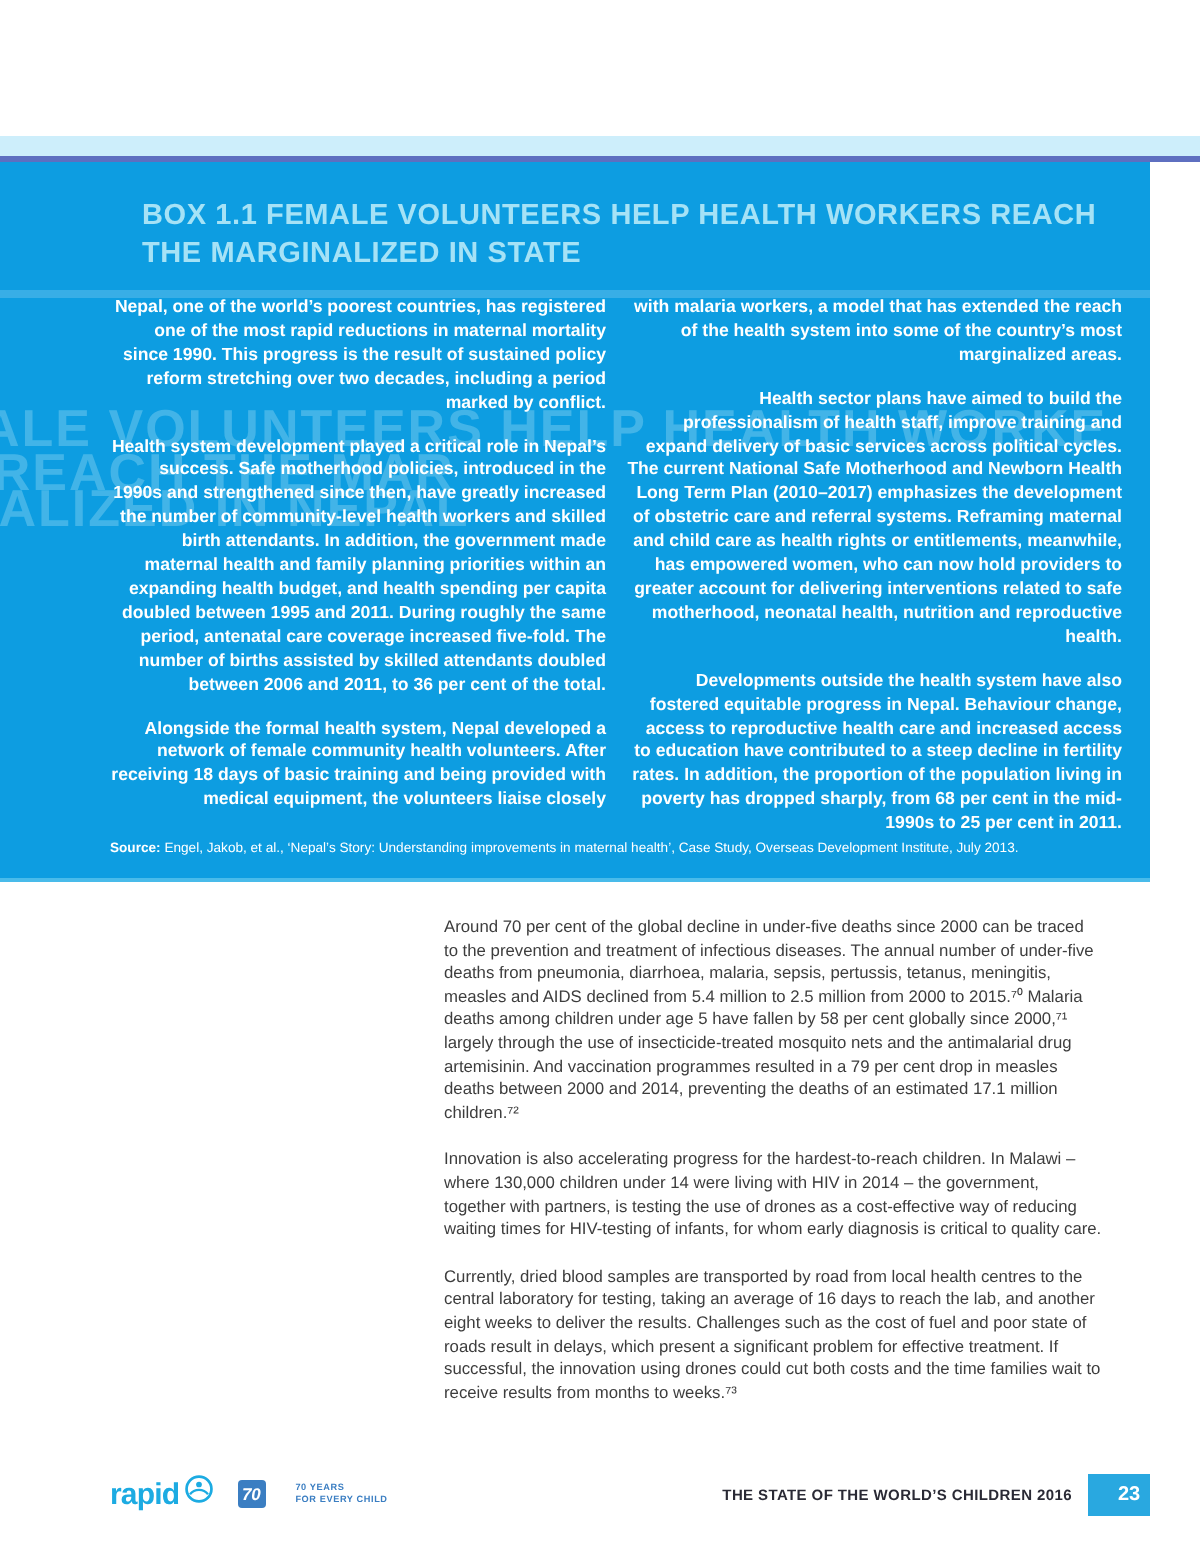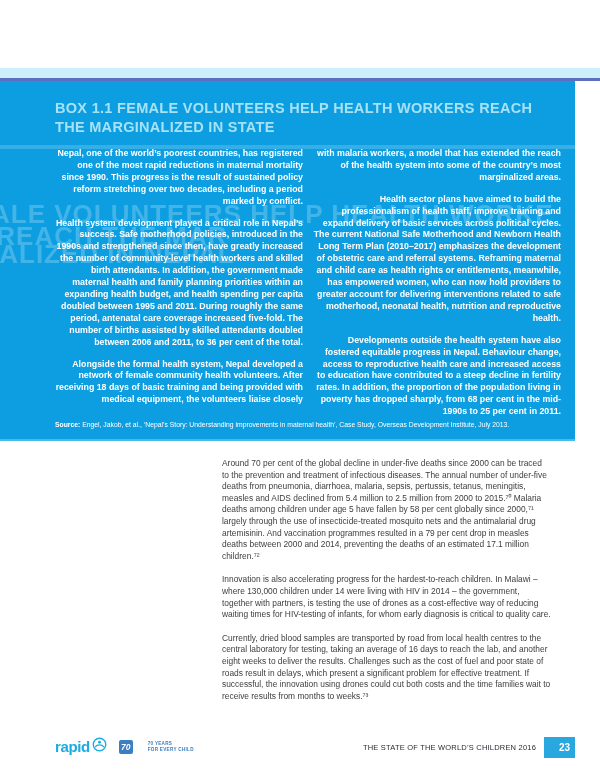--- a/index.html
+++ b/index.html
@@ -24,21 +24,21 @@
     color:rgba(190,235,250,0.30);
   }
   .ghost-1 { top:118px; } .ghost-2 { top:140px; } .ghost-3 { top:158px; }
   .stripe { position:absolute; top:64px; left:0; width:100%; height:4px; background:rgba(255,255,255,0.18); }
 
   .box-title {
     position:absolute; top:18px; left:55px; margin:0; width:500px;
     font-size:14.5px; line-height:19px; font-weight:bold; letter-spacing:0.3px;
     color:#a5e2f6;
   }
-  .box-title span { display:block; }
+  .box-title span { display:block;margin-left:16px; }
 
   .box-cols { position:absolute; top:67px; left:55px; width:506px; display:flex; gap:10px; }
   .box-col  { width:248px;text-align:right; }
   .box-col p {
     margin:0 0 10px 0; font-size:8.8px; line-height:11.9px;
     font-weight:bold; color:#ffffff;
   }
 
   .box-source {
     position:absolute; top:340px; left:55px; right:18px; margin:0;
@@ -61,21 +61,21 @@
   .globe { margin-left:2px; display:inline-block; }
   .seventy-group { margin-left:12px; display:flex; align-items:center; gap:15px; }
   .seventy-badge {
     width:14px; height:14px; background:#3b7ec2; border-radius:2px;
     color:#ffffff; font-size:8.5px; font-weight:bold; font-style:italic;
     display:flex; align-items:center; justify-content:center;
   }
   .anniv-text { font-size:4.6px; line-height:5.6px; font-weight:bold; letter-spacing:0.3px; color:#3b7ec2; }
 
   .footer-right { position:absolute; right:25px; top:0; display:flex; align-items:center; gap:8px; }
-  .report-title { font-size:7.5px; font-weight:normal; letter-spacing:0.2px; color:#2a2a35; }
+  .report-title { font-size:7.5px; font-weight:bold; letter-spacing:0.2px; color:#2a2a35; }
   .page-badge {
     width:21px; height:21px; background:#29a8e0; color:#ffffff;
     font-size:10px; font-weight:bold; display:flex; align-items:center; justify-content:center;padding-left:10px;
   }
 </style>
 </head>
 <body>
 
 <div class="page">
 

